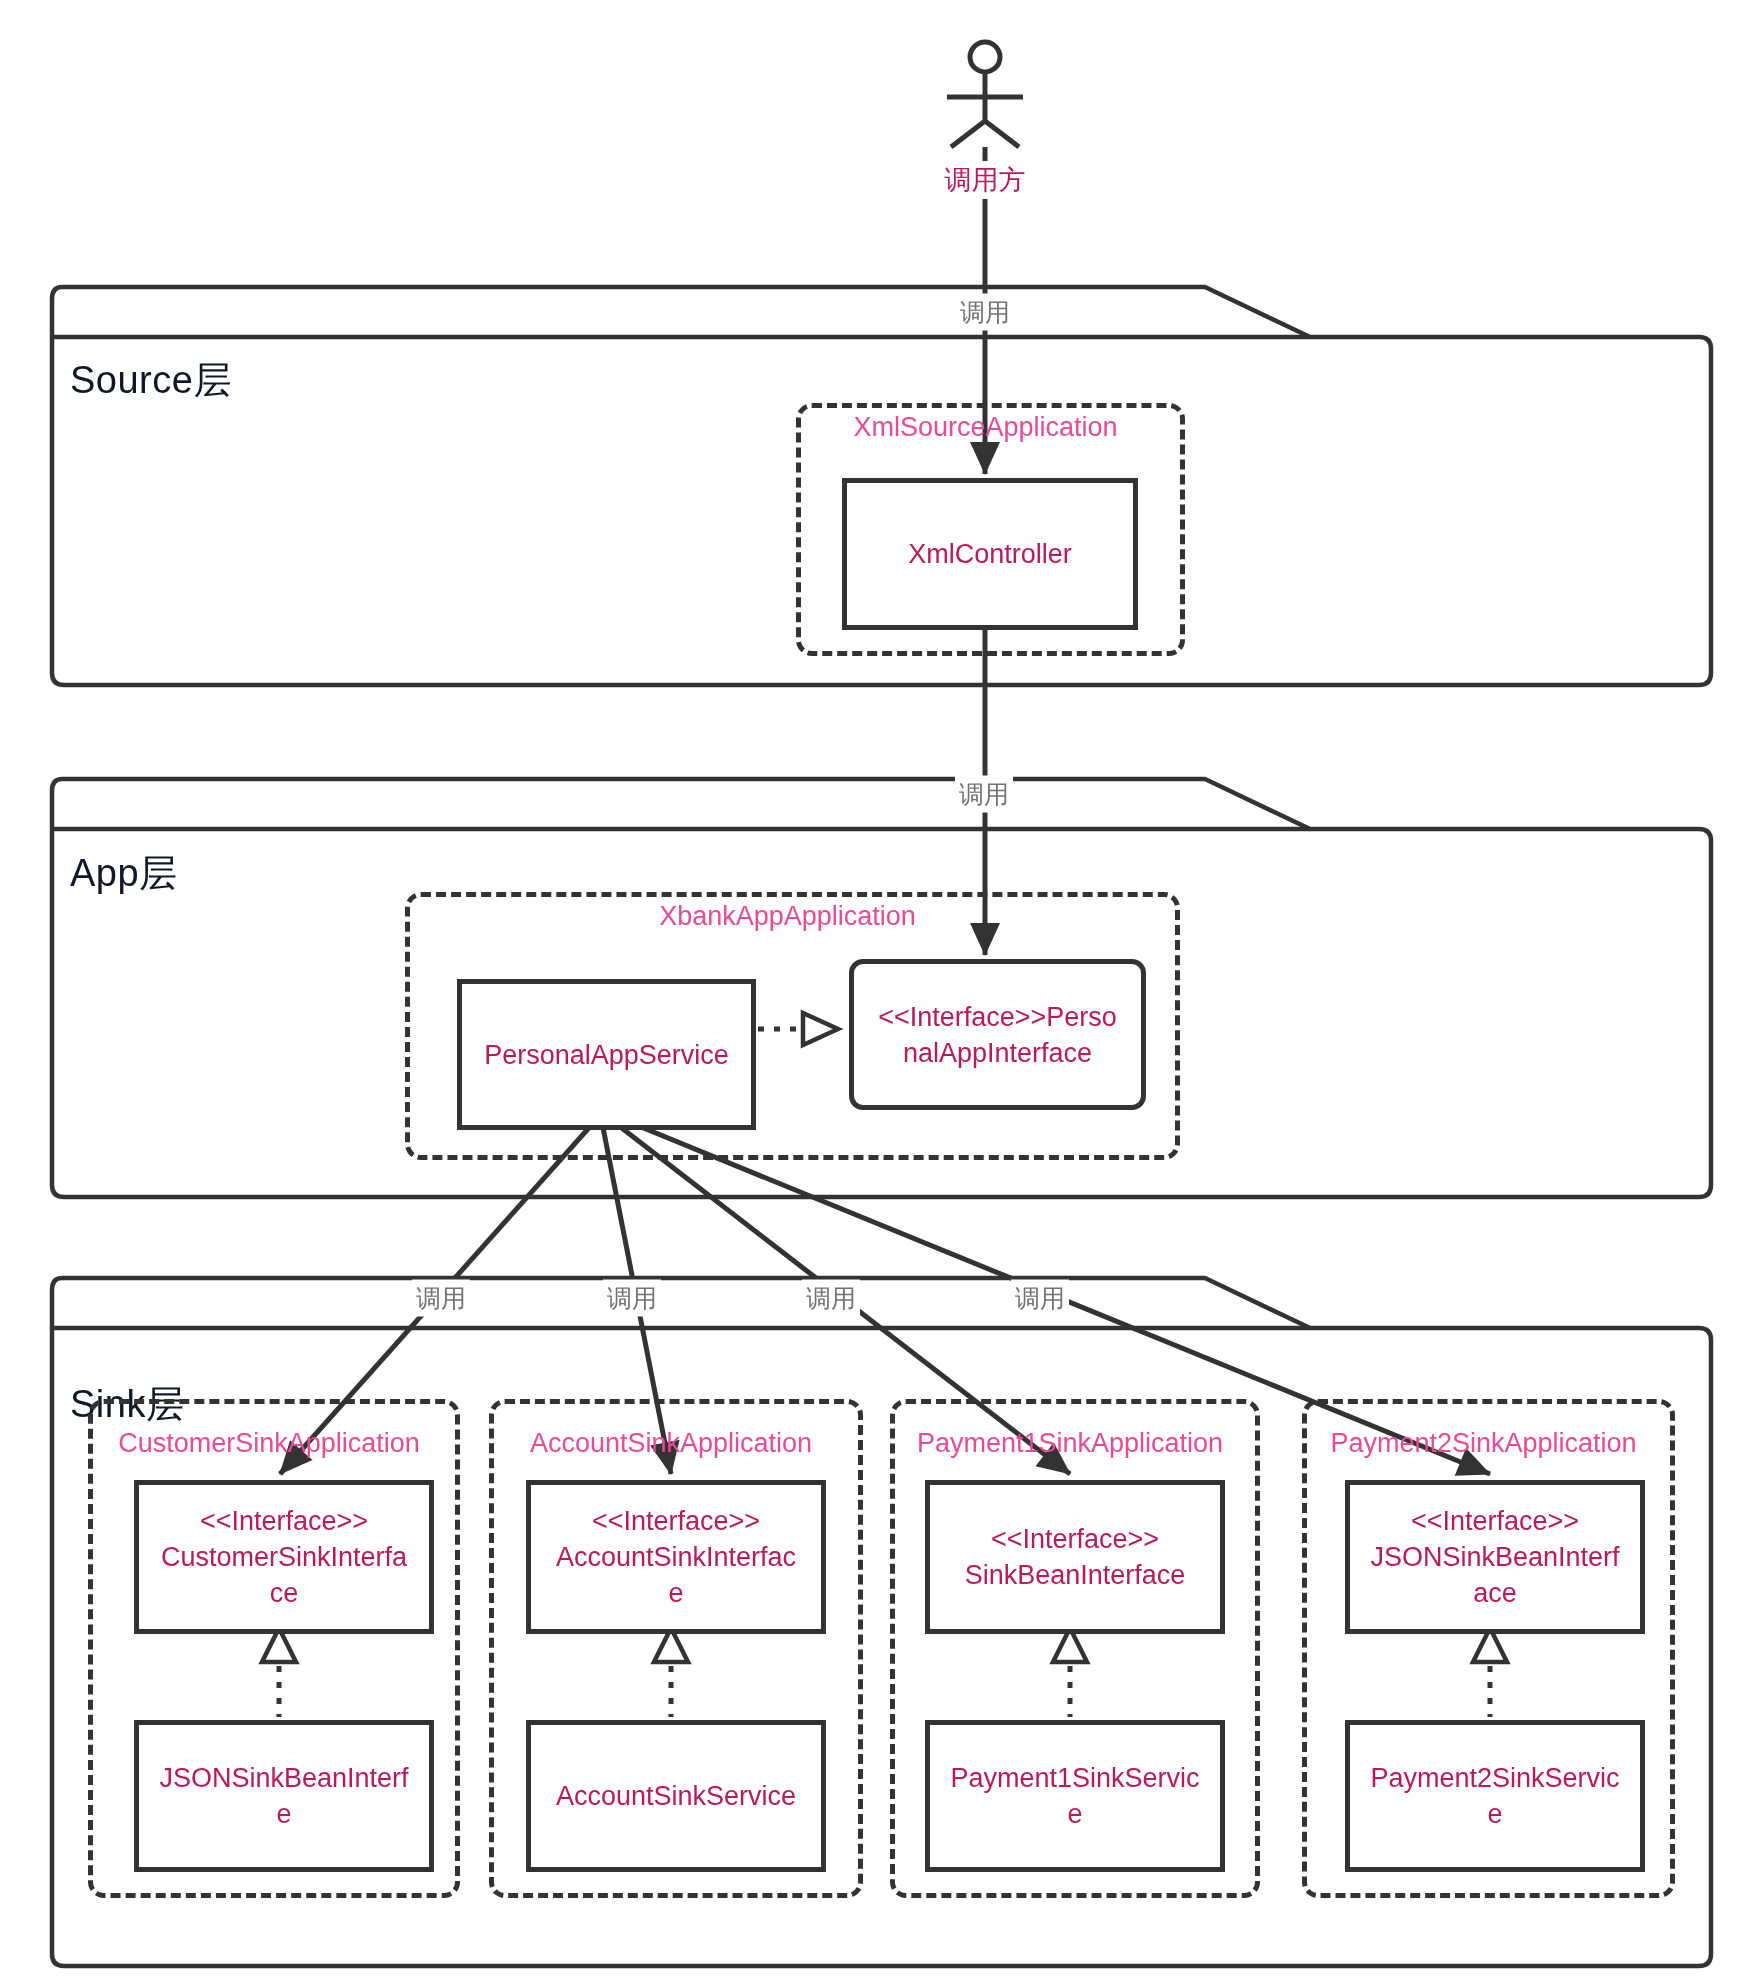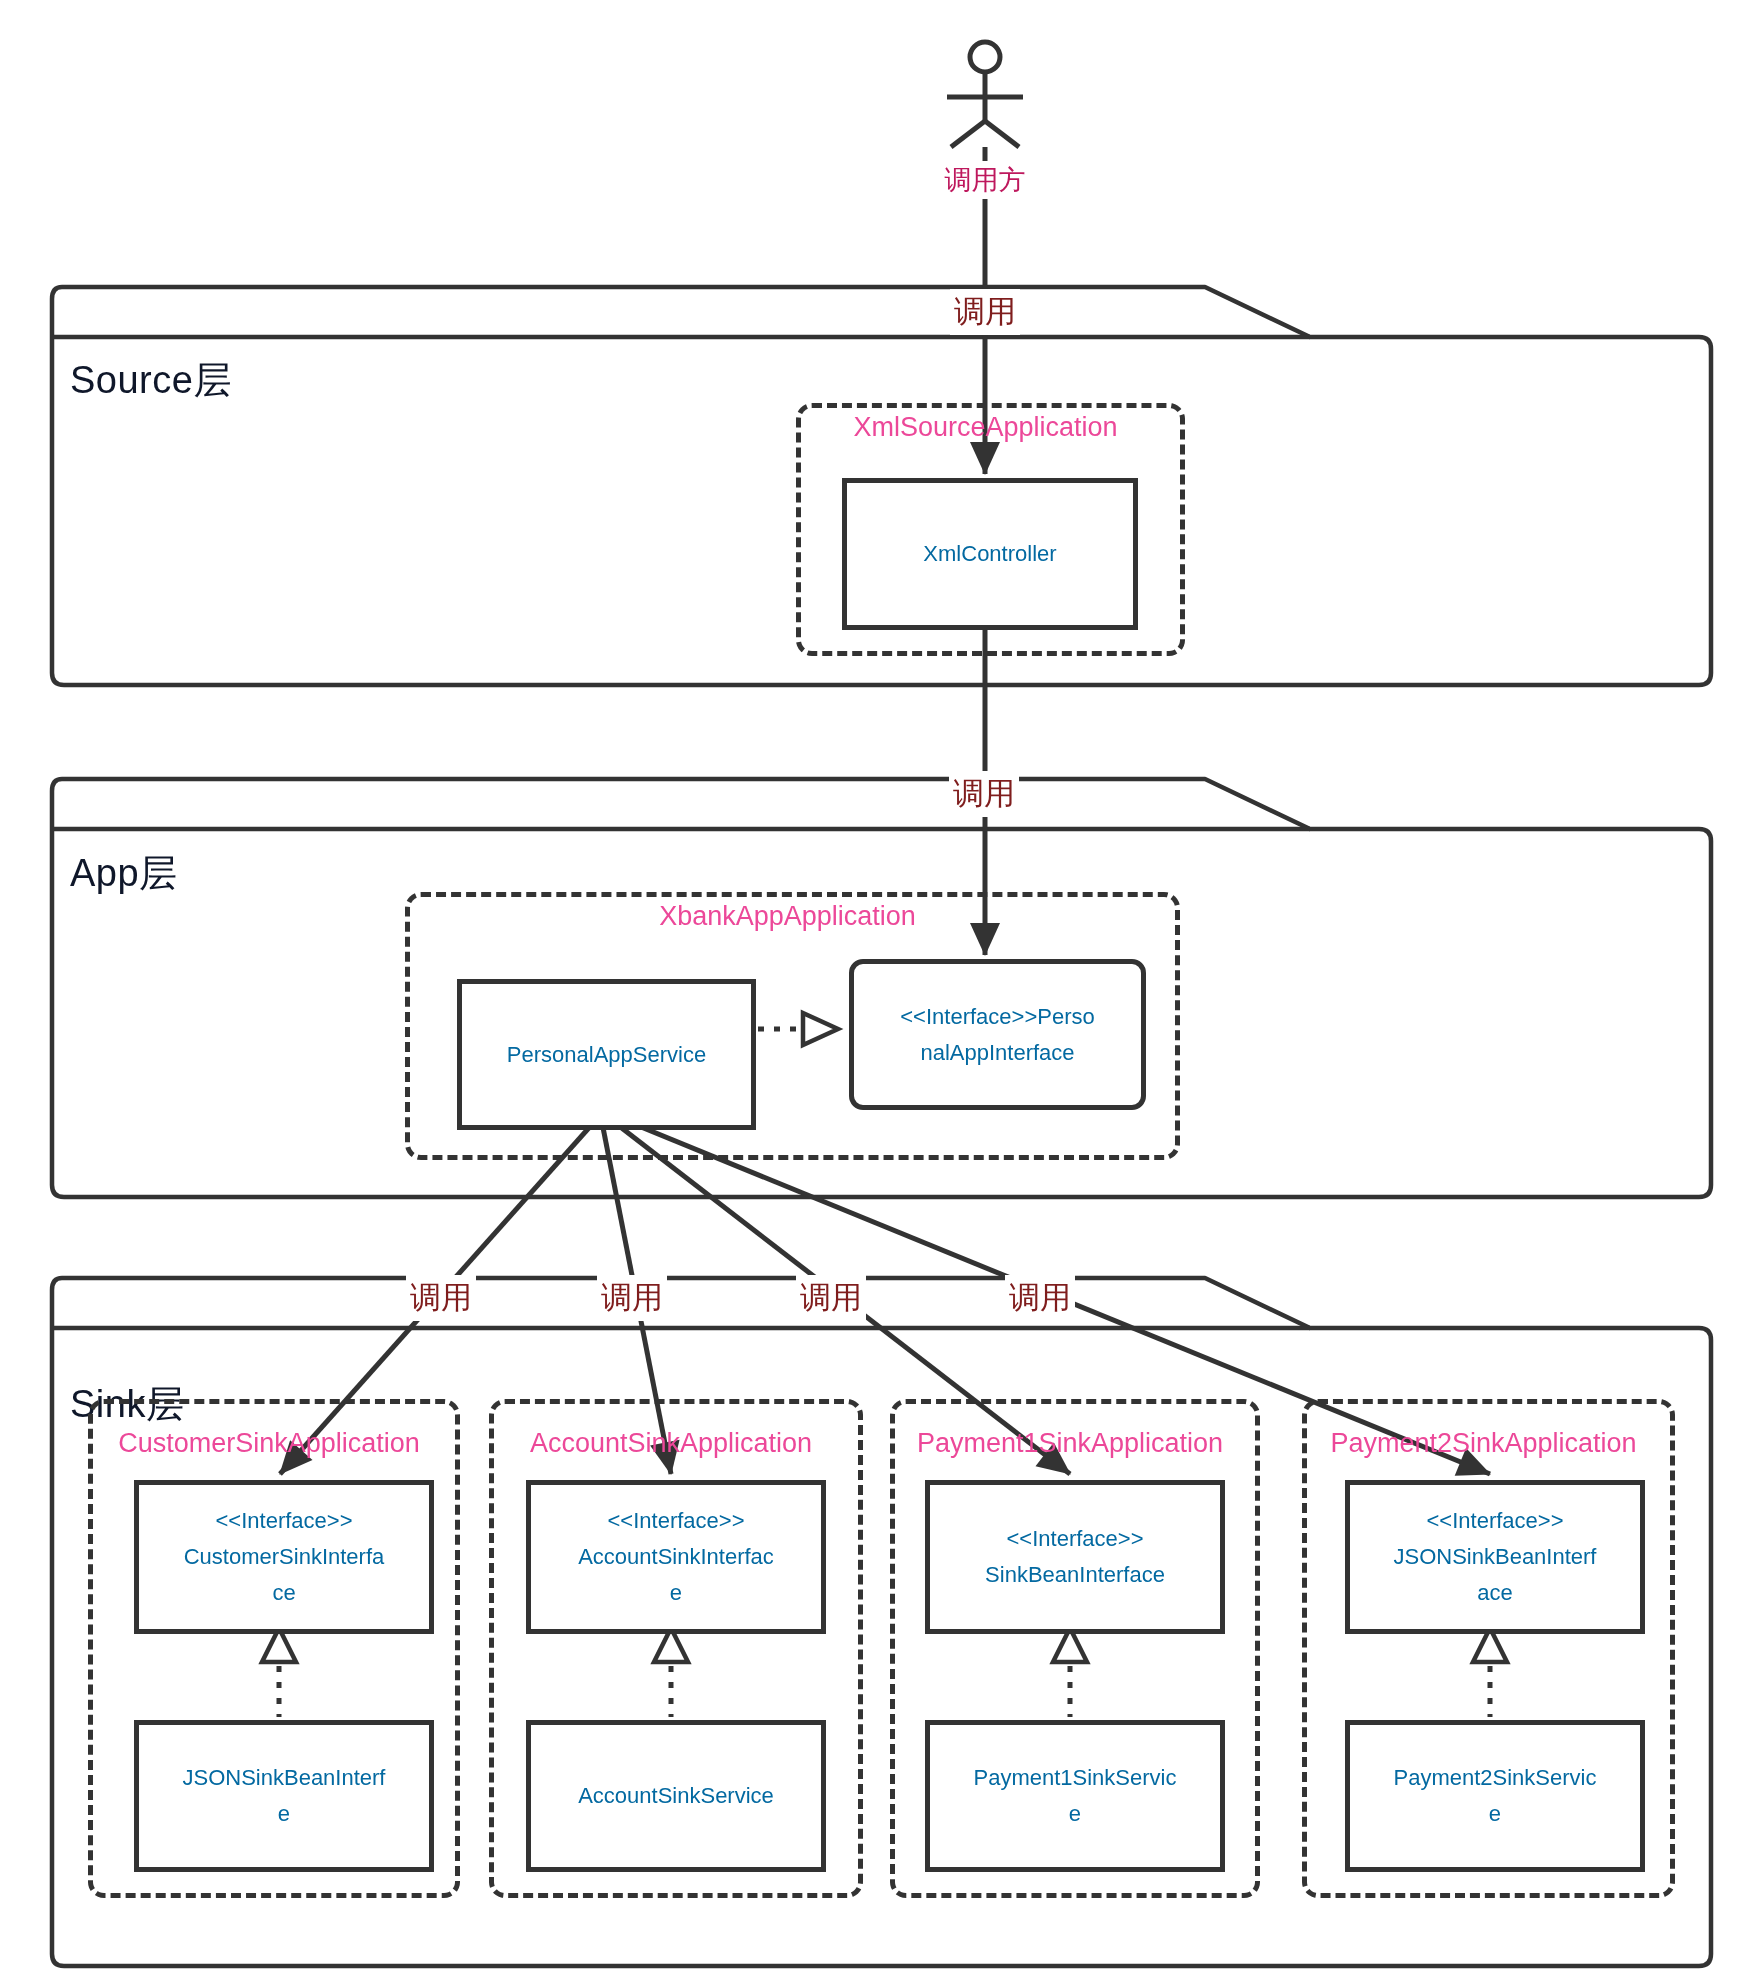--- a/index.html
+++ b/index.html
@@ -13,24 +13,24 @@
   }
   .dashedbox{
     position:absolute;z-index:2;border:5px dashed #333333;border-radius:16px;background:transparent;
   }
   .appname{
     position:absolute;z-index:2;font-size:27px;color:#ec4899;text-align:center;
   }
   .classbox{
     position:absolute;z-index:2;border:5px solid #333333;background:#ffffff;
     display:flex;align-items:center;justify-content:center;text-align:center;
-    font-size:22px;line-height:36px;color:#0369a1;white-space:pre-line;word-break:break-all;
+    font-size:27px;line-height:36px;color:#be185d;white-space:pre-line;word-break:break-all;
   }
   .call-label{
-    position:absolute;z-index:3;font-size:31px;color:#7f1d1d;background:#ffffff;
+    position:absolute;z-index:3;font-size:25px;color:#737373;background:#ffffff;
     padding:2px 4px;transform:translate(-50%,-50%);white-space:nowrap;
   }
   .actor-label{
     position:absolute;z-index:3;font-size:27px;color:#be185d;background:#ffffff;
     padding:1px 3px;transform:translate(-50%,-50%);white-space:nowrap;
   }
 </style>
 </head>
 <body>
 

